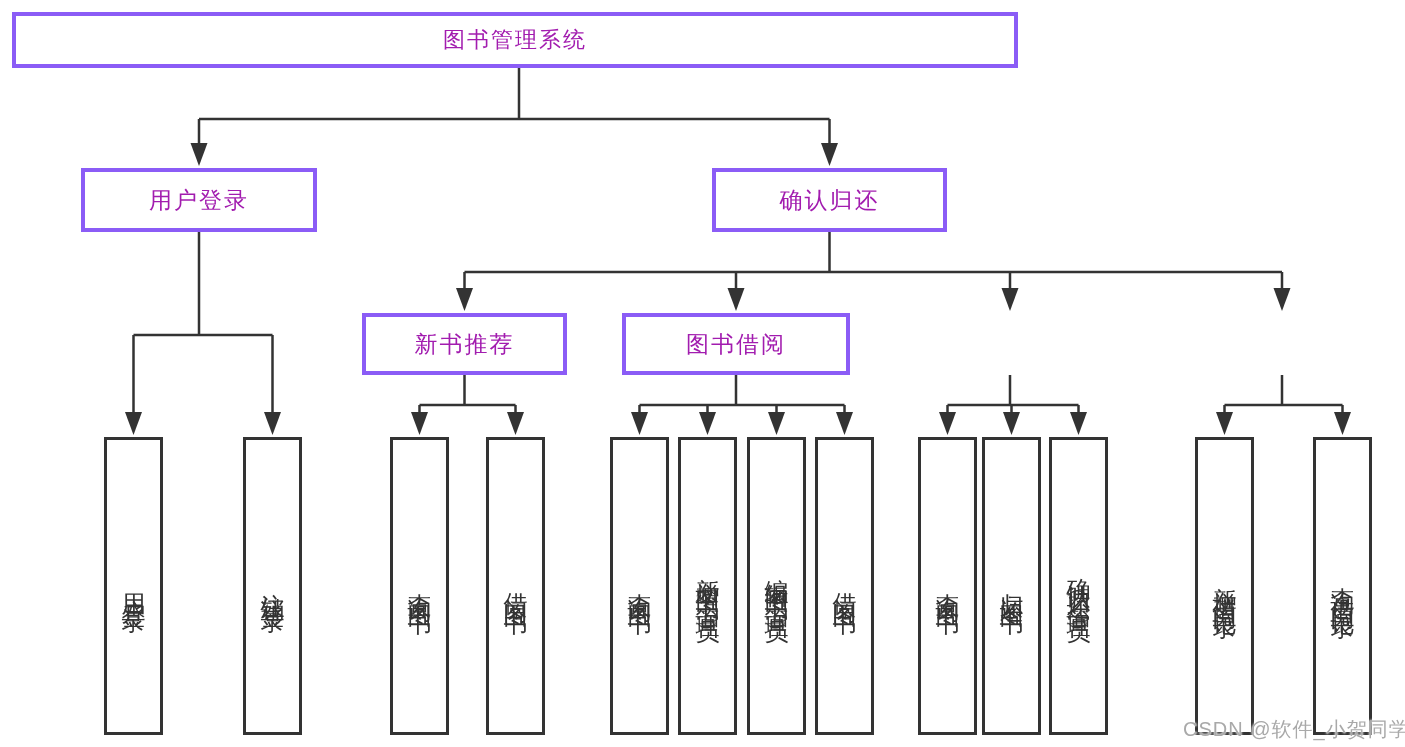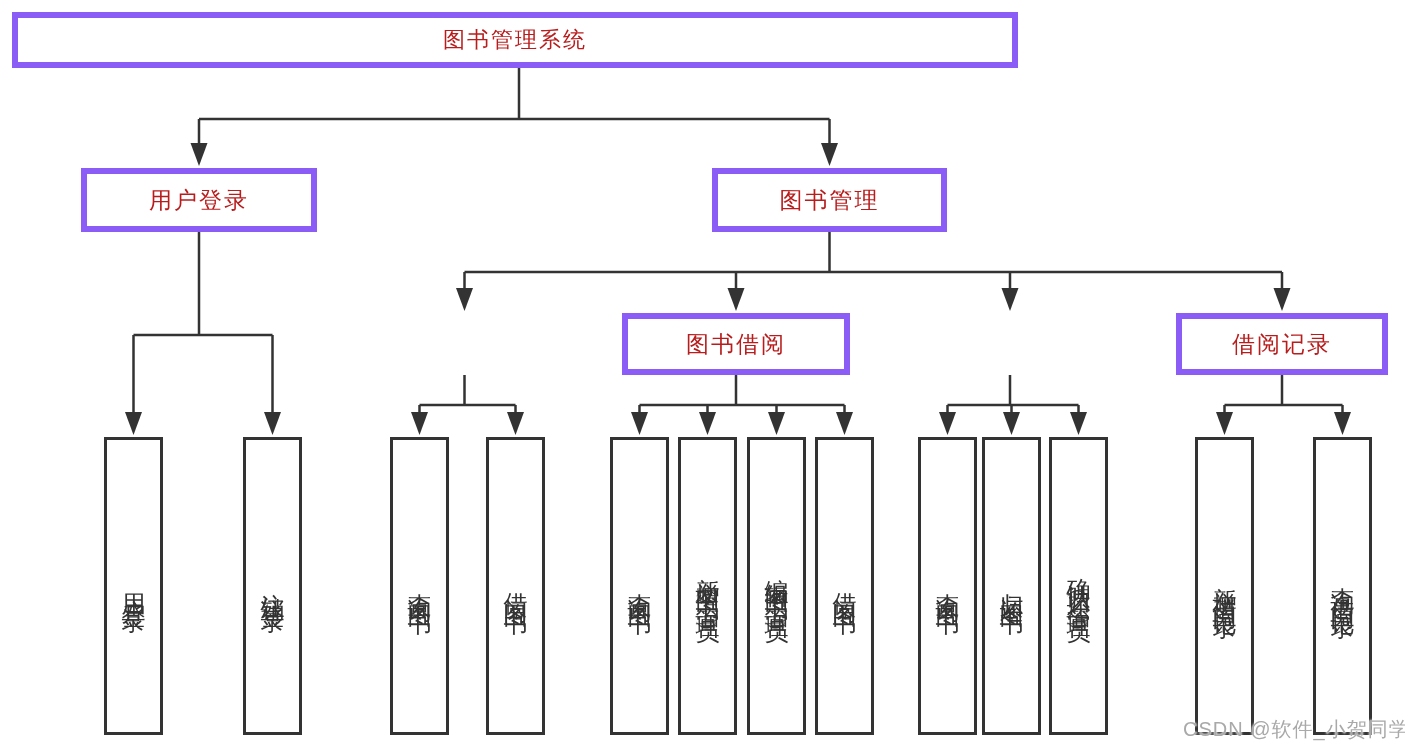--- a/index.html
+++ b/index.html
@@ -14,26 +14,26 @@
   }
   .wires {
     position: absolute;
     left: 0; top: 0;
     width: 1405px; height: 747px;
   }
   .node {
     position: absolute;
     box-sizing: border-box;
     background: #ffffff;
-    border: 6px solid #8b5cf6;
+    border: 4px solid #8b5cf6;
     display: flex;
     align-items: center;
     justify-content: center;
     letter-spacing: 2px;
-    color: #b91c1c;
+    color: #a21caf;
     white-space: nowrap;
   }
   .node.title  { left: 12px;  top: 12px;  width: 1006px; height: 56px; font-size: 22px; }
   .node.lvl2   { top: 168px; height: 64px; font-size: 23px; }
   .node.lvl3   { top: 313px; height: 62px; font-size: 23px; }
   .leaf {
     position: absolute;
     top: 437px;
     width: 59px;
     height: 298px;
@@ -103,24 +103,24 @@
       <polygon points="1003,412 1020,412 1011.5,435"></polygon>
       <polygon points="1070,412 1087,412 1078.5,435"></polygon>
       <polygon points="1216,412 1233,412 1224.5,435"></polygon>
       <polygon points="1334,412 1351,412 1342.5,435"></polygon>
     </g>
   </svg>
 
   <div class="node title">图书管理系统</div>
 
   <div class="node lvl2" style="left:81px; width:236px;">用户登录</div>
-  <div class="node lvl2" style="left:712px; width:235px;">图书管理</div>
+  <div class="node lvl2" style="left:712px; width:235px;">确认归还</div>
 
+  <div class="node lvl3" style="left:362px; width:205px;">新书推荐</div>
   <div class="node lvl3" style="left:622px; width:228px;text-align:center;">图书借阅</div>
-  <div class="node lvl3" style="left:1176px; width:212px;">借阅记录</div>
 
   <div class="leaf" style="left:104px;">
     <span class="vtext">用户登录</span>
   </div>
   <div class="leaf" style="left:243px;">
     <span class="vtext">注销登录</span>
   </div>
 
   <div class="leaf" style="left:390px;">
     <span class="vtext">查询图书</span>

